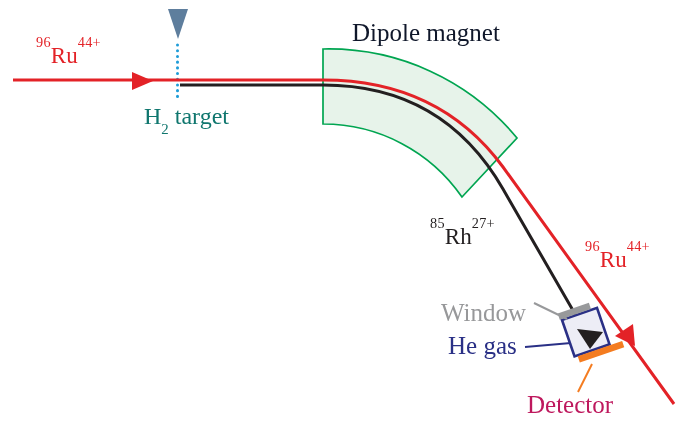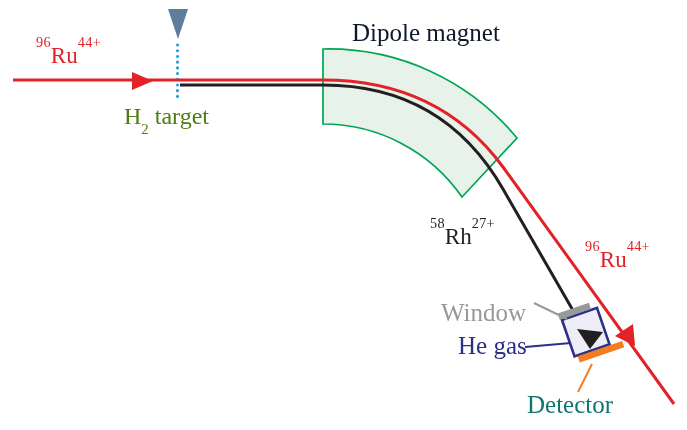--- a/index.html
+++ b/index.html
@@ -24,24 +24,24 @@
     letter-spacing:0.3px;
   }
   .lbl sub{
     font-size:0.62em;
     position:relative;
     top:0.28em;
   }
   .red{color:#e32227;}
   .blk{color:#231f20;}
   .grn{color:#0f172a;}
-  .blu{color:#4d7c0f;}
+  .blu{color:#0f766e;margin-left:20px;}
   .gry{color:#97989a;}
-  .nvy{color:#2a3086;margin-left:10px;}
-  .org{color:#0f766e;}
+  .nvy{color:#2a3086;}
+  .org{color:#be185d;}
 </style>
 </head>
 <body>
 
 <div id="stage">
 
   <svg id="diagram-svg" width="687" height="430" viewBox="0 0 687 430">
 
     <path d="M 323 49 L 323 124 A 169 169 0 0 1 462 197 L 517 138 A 244 244 0 0 0 323 49 Z" fill="#e7f3ea" stroke="#00a551" stroke-width="1.7"></path>
 
@@ -74,21 +74,21 @@
     <sup>96</sup><span>Ru</span><sup>44+</sup>
   </div>
 
   <div class="lbl blu" style="left:124px;top:104px;font-size:24px;">
     <span>H</span><sub>2</sub><span> target</span>
   </div>
 
   <div class="lbl grn" style="left:352px;top:20px;font-size:25px;">Dipole magnet</div>
 
   <div class="lbl blk" style="left:430px;top:223px;font-size:23px;">
-    <sup>58</sup><span>Rh</span><sup>27+</sup>
+    <sup>85</sup><span>Rh</span><sup>27+</sup>
   </div>
 
   <div class="lbl red" style="left:585px;top:246px;font-size:23px;">
     <sup>96</sup><span>Ru</span><sup>44+</sup>
   </div>
 
   <div class="lbl gry" style="left:441px;top:300px;font-size:25px;">Window</div>
 
   <div class="lbl nvy" style="left:448px;top:333px;font-size:25px;">He gas</div>
 

